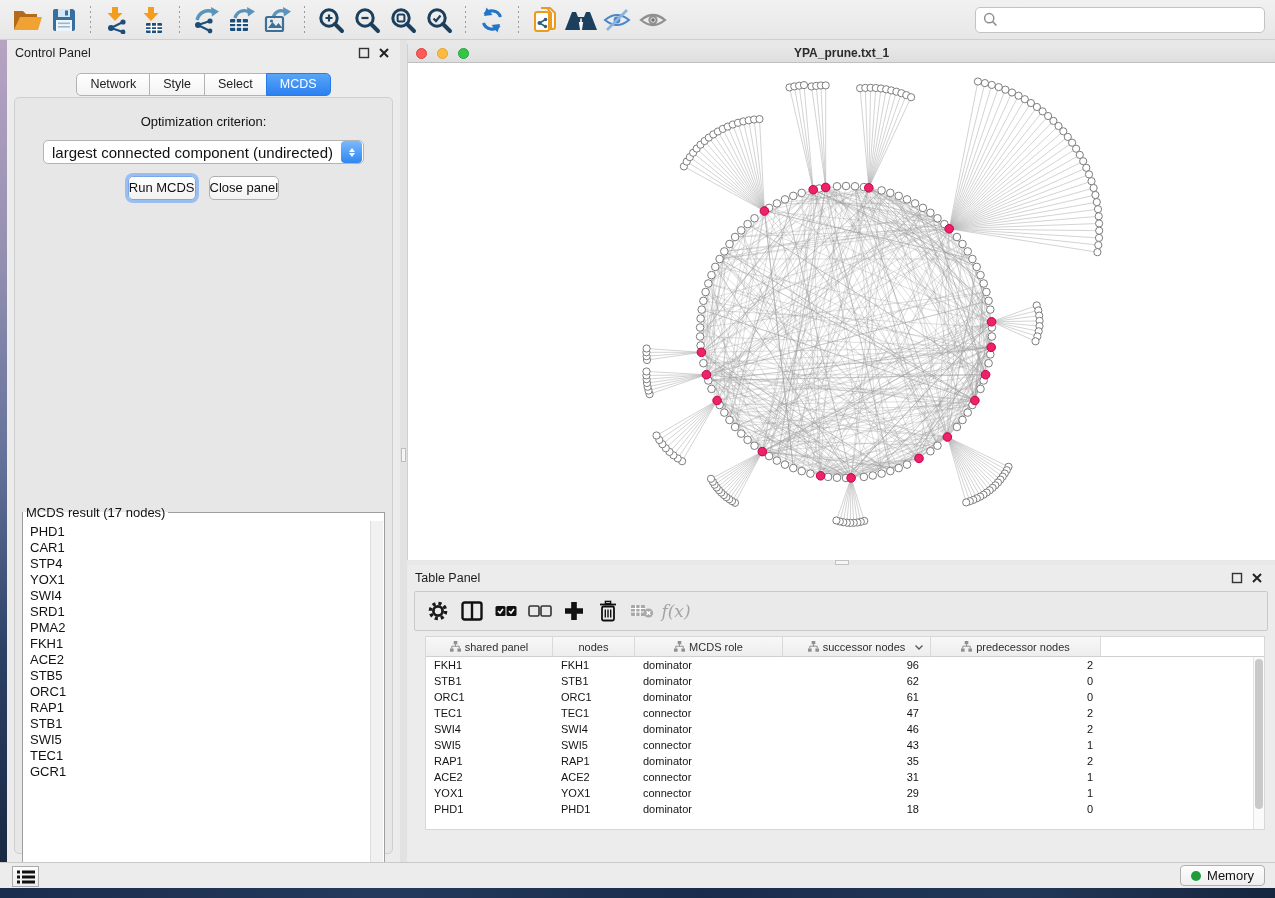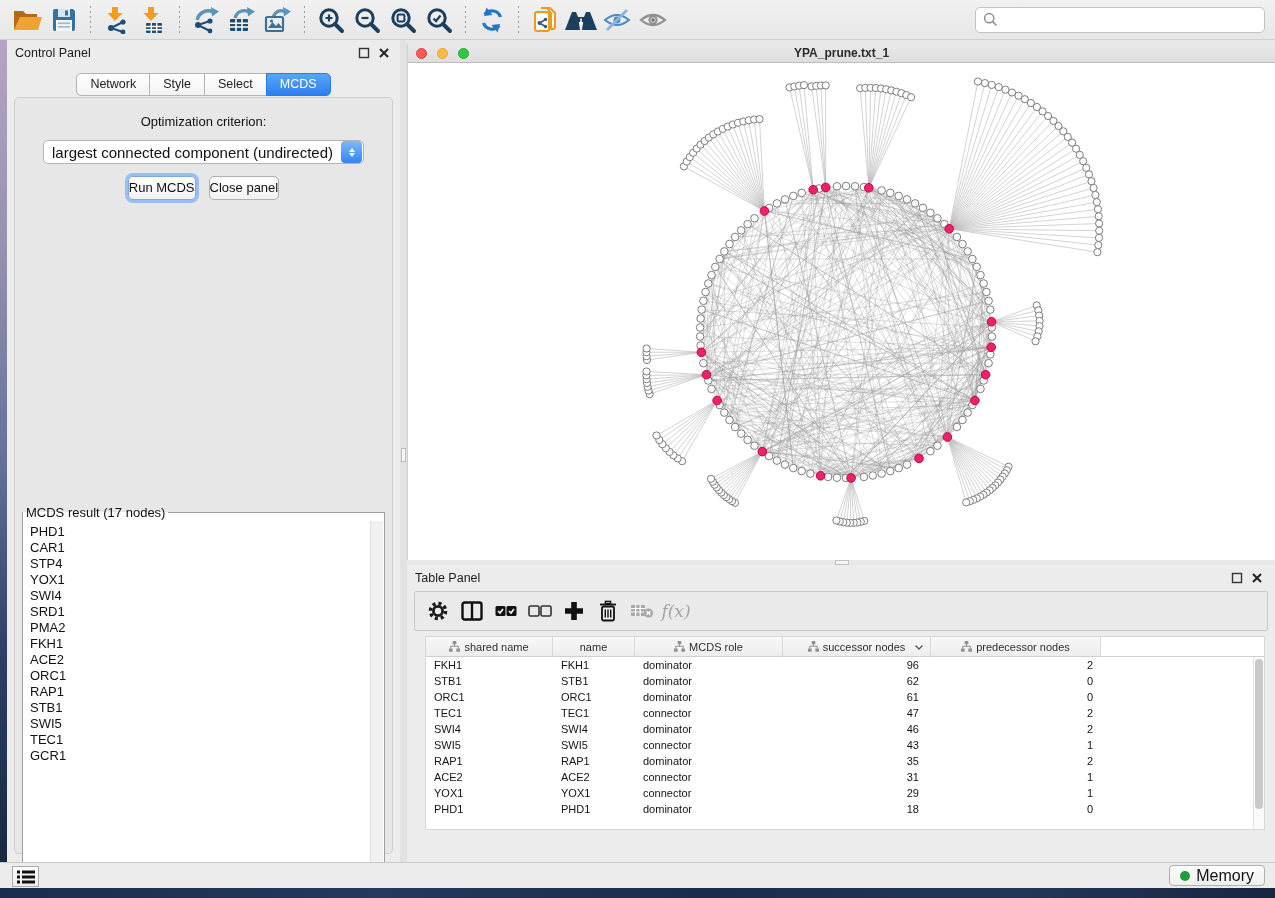--- a/index.html
+++ b/index.html
@@ -123,21 +123,21 @@
   .seg-wrap-tp { position:absolute; left:0; top:269px; width:100%; }
 
   
   .status-bar { position:absolute; left:0; top:862px; width:1275px; height:26px;
     background:#ececec; border-top:1px solid #c9c9c9; }
   .stat-list-btn { position:absolute; left:12px; top:3px; width:27px; height:21px;
     background:linear-gradient(#fdfdfd,#ededed); border:1px solid #ababab;
     display:flex; align-items:center; justify-content:center; }
   .memory-btn { position:absolute; right:10px; top:2px; height:21px;
     background:linear-gradient(#fdfdfd,#efefef); border:1px solid #b0b0b0; border-radius:4px;
-    display:flex; align-items:center; gap:6px; padding:0 10px; font-size:16px; color:#111;
+    display:flex; align-items:center; gap:6px; padding:0 10px; font-size:13px; color:#111;
     font-family:"Liberation Sans",sans-serif; }
   .memdot { width:10px; height:10px; border-radius:50%; background:#1d9e3a; }
 </style>
 </head>
 <body>
 
 <div class="screen">
 
   <div class="toolbar">
     <button class="tbtn">
@@ -328,20 +328,21 @@
           <div class="list-items">
               <div class="list-item">PHD1</div>
               <div class="list-item">CAR1</div>
               <div class="list-item">STP4</div>
               <div class="list-item">YOX1</div>
               <div class="list-item">SWI4</div>
               <div class="list-item">SRD1</div>
               <div class="list-item">PMA2</div>
               <div class="list-item">FKH1</div>
               <div class="list-item">ACE2</div>
+              <div class="list-item">STB5</div>
               <div class="list-item">ORC1</div>
               <div class="list-item">RAP1</div>
               <div class="list-item">STB1</div>
               <div class="list-item">SWI5</div>
               <div class="list-item">TEC1</div>
               <div class="list-item">GCR1</div>
             </div>
           <div class="list-scroll"></div>
         </div>
       </fieldset>
@@ -1231,24 +1232,24 @@
 
     <div class="grid">
       <div class="grid-head">
         <div class="hcell c0">
           <svg width="11" height="11" viewBox="0 0 11 11">
               <rect x="3.7" y="0" width="3.6" height="3.2" fill="#8f8f8f"></rect>
               <path d="M5.5 3.2 v2 M1.8 7.5 v-2.3 h7.4 v2.3" stroke="#8f8f8f" stroke-width="1" fill="none"></path>
               <rect x="0" y="7.5" width="3.6" height="3.2" fill="#8f8f8f"></rect>
               <rect x="7.4" y="7.5" width="3.6" height="3.2" fill="#8f8f8f"></rect>
             </svg>
-          <span>shared name</span>
+          <span>shared panel</span>
         </div>
         <div class="hcell c1">
-          <span>name</span>
+          <span>nodes</span>
         </div>
         <div class="hcell c2">
           <svg width="11" height="11" viewBox="0 0 11 11">
               <rect x="3.7" y="0" width="3.6" height="3.2" fill="#8f8f8f"></rect>
               <path d="M5.5 3.2 v2 M1.8 7.5 v-2.3 h7.4 v2.3" stroke="#8f8f8f" stroke-width="1" fill="none"></path>
               <rect x="0" y="7.5" width="3.6" height="3.2" fill="#8f8f8f"></rect>
               <rect x="7.4" y="7.5" width="3.6" height="3.2" fill="#8f8f8f"></rect>
             </svg>
           <span>MCDS role</span>
         </div>

